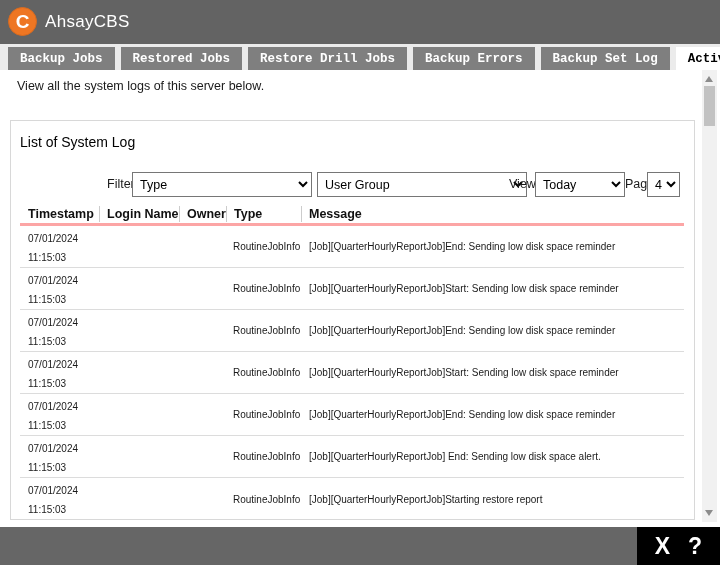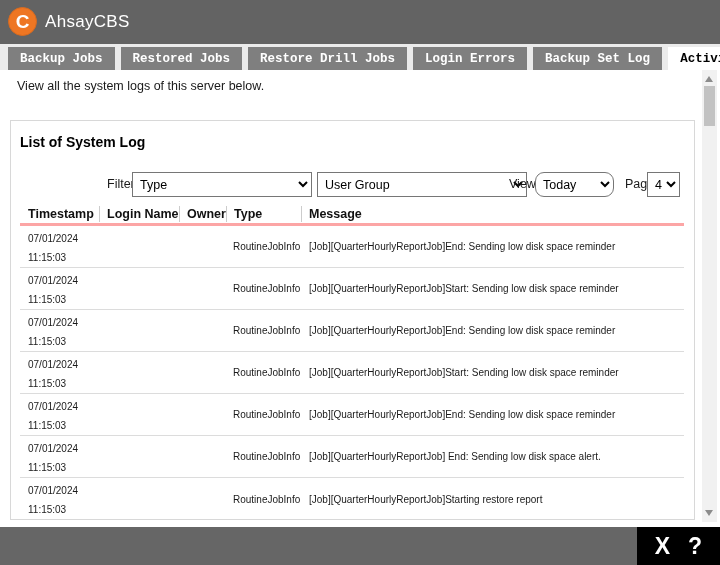--- a/index.html
+++ b/index.html
@@ -33,34 +33,34 @@
   .tab.active { background:#ffffff; color:#000000; }
 
   
   .desc { position:absolute; left:17px; top:79px; font-size:12.5px; color:#1a1a1a; }
 
   
   .panel {
     position:absolute; left:10px; top:120px; width:685px; height:400px;
     border:1px solid #D8D8D8; background:#ffffff;
   }
-  .panel-title { position:absolute; left:9px; top:13px; font-size:14px; font-weight:bold; color:#000; }
+  .panel-title { position:absolute; left:9px; top:13px; font-size:14px; font-weight:normal; color:#000; }
 
   .filter-row { position:absolute; top:51px; left:0; right:0; height:26px; font-size:12.5px; }
   .flt-label { position:absolute; top:5px; color:#1a1a1a; }
   .lbl-filter { left:96px; }
   .lbl-view { left:498px; }
   .lbl-page { left:614px; }
   select {
     position:absolute; top:0; height:25px; font-size:12.5px; font-family:"Liberation Sans", sans-serif;
     border:1px solid #767676; background:#fff; color:#000; padding-left:3px;
   }
   .sel-type { left:121px; width:180px; }
   .sel-usergroup { left:306px; width:210px; }
-  .sel-view { left:524px; width:79px;border-radius:9px; }
+  .sel-view { left:524px; width:90px; }
   .sel-page { left:636px; width:33px; }
 
   
   .grid-cols { display:grid; grid-template-columns:79px 80px 47px 75px 1fr; }
   .thead {
     position:absolute; top:83px; left:9px; right:10px; height:22px;
     border-bottom:3px solid #fca5a5; font-weight:bold; font-size:12.5px; align-items:center;
   }
   .th { border-left:1px solid #CCCCCC; padding-left:7px; height:16px; line-height:16px; white-space:nowrap; }
   .th:first-child { border-left:none; padding-left:8px; }
@@ -90,21 +90,21 @@
 
 <div class="header">
   <div class="logo">C</div>
   <div class="app-title">AhsayCBS</div>
 </div>
 
 <div class="tabstrip">
   <div class="tab">Backup Jobs</div>
   <div class="tab">Restored Jobs</div>
   <div class="tab">Restore Drill Jobs</div>
-  <div class="tab">Login Errors</div>
+  <div class="tab">Backup Errors</div>
   <div class="tab">Backup Set Log</div>
   <div class="tab active">Activities Log</div>
 </div>
 
 <div class="desc">View all the system logs of this server below.</div>
 
 <div class="panel">
   <div class="panel-title">List of System Log</div>
 
   <div class="filter-row">

